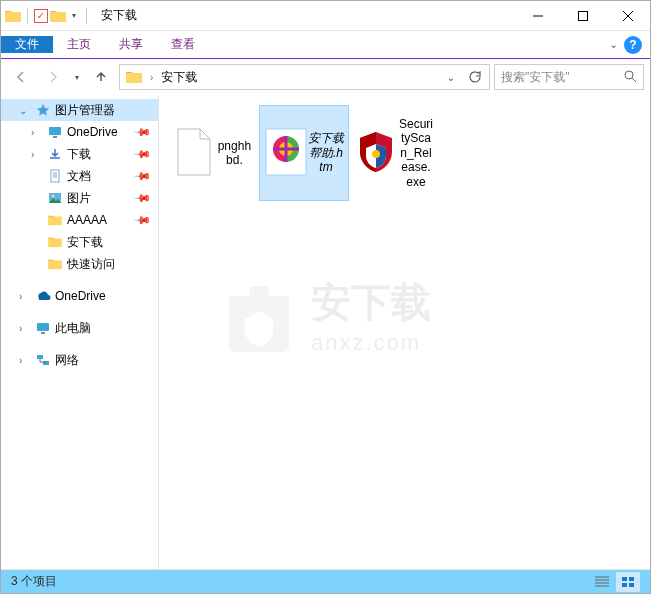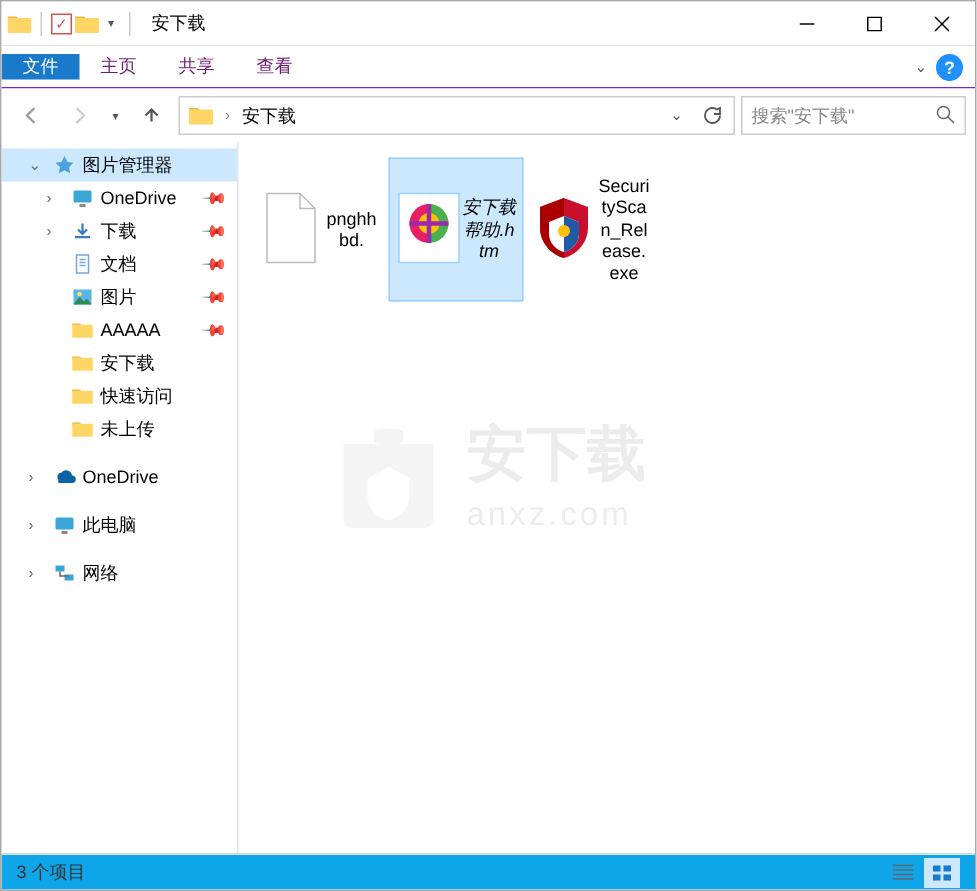--- a/index.html
+++ b/index.html
@@ -48,21 +48,21 @@
 .file-item.selected { background: #cce8ff; border: 1px solid #99d1ff; font-style: italic; }
 .file-item .thumb { width: 52px; height: 52px; display: flex; align-items: center; justify-content: center; margin-bottom: 2px; }
 .file-item .label { line-height: 1.2; word-break: break-all; color: #000; }
 
 .watermark { position: absolute; top: 180px; left: 60px; opacity: 0.15; pointer-events: none; display: flex; align-items: center; gap: 12px; }
 .watermark svg { width: 80px; height: 80px; }
 .watermark-text { display: flex; flex-direction: column; color: #888; }
 .watermark-text .cn { font-size: 40px; font-weight: bold; }
 .watermark-text .en { font-size: 22px; letter-spacing: 2px; }
 
-.statusbar { position: absolute; bottom: 0; left: 0; right: 0; height: 24px; border-top: 1px solid #e5e5e5; display: flex; align-items: center; padding: 0 10px; font-size: 12px; color: #333; background: #0ea5e9; }
+.statusbar { position: absolute; bottom: 0; left: 0; right: 0; height: 24px; border-top: 1px solid #e5e5e5; display: flex; align-items: center; padding: 0 10px; font-size: 12px; color: #333; background: #7dd3fc; }
 .status-right { margin-left: auto; display: flex; gap: 2px; }
 .view-btn { width: 24px; height: 20px; display: flex; align-items: center; justify-content: center; cursor: pointer; }
 .view-btn.active { background: #cce8ff; }
 
 .folder-svg { fill: #ffd666; }
 .folder-tab { fill: #e8b84a; }
 </style>
 </head>
 <body>
 
@@ -233,30 +233,20 @@
     </div>
     <div class="nav-item child">
       <span class="chevron"></span>
       <span class="icon">
           <svg width="14" height="12" viewBox="0 0 16 14">
             <path class="folder-tab" d="M0 2h6l2 2H0z"></path>
             <path class="folder-svg" d="M0 3h16v10H0z"></path>
           </svg>
         </span>
       <span>快速访问</span>
-    </div>
-    <div class="nav-item child">
-      <span class="chevron"></span>
-      <span class="icon">
-          <svg width="14" height="12" viewBox="0 0 16 14">
-            <path class="folder-tab" d="M0 2h6l2 2H0z"></path>
-            <path class="folder-svg" d="M0 3h16v10H0z"></path>
-          </svg>
-        </span>
-      <span>未上传</span>
     </div>
     <div class="nav-group-gap"></div>
     <div class="nav-item">
       <span class="chevron">›</span>
       <span class="icon">
           <svg width="16" height="12">
             <path d="M4 8a3 3 0 0 1 2-5 4 4 0 0 1 7 2 2.5 2.5 0 0 1 0 5H4a2 2 0 0 1 0-2z" fill="#0a64a4"></path>
           </svg>
         </span>
       <span>OneDrive</span>

